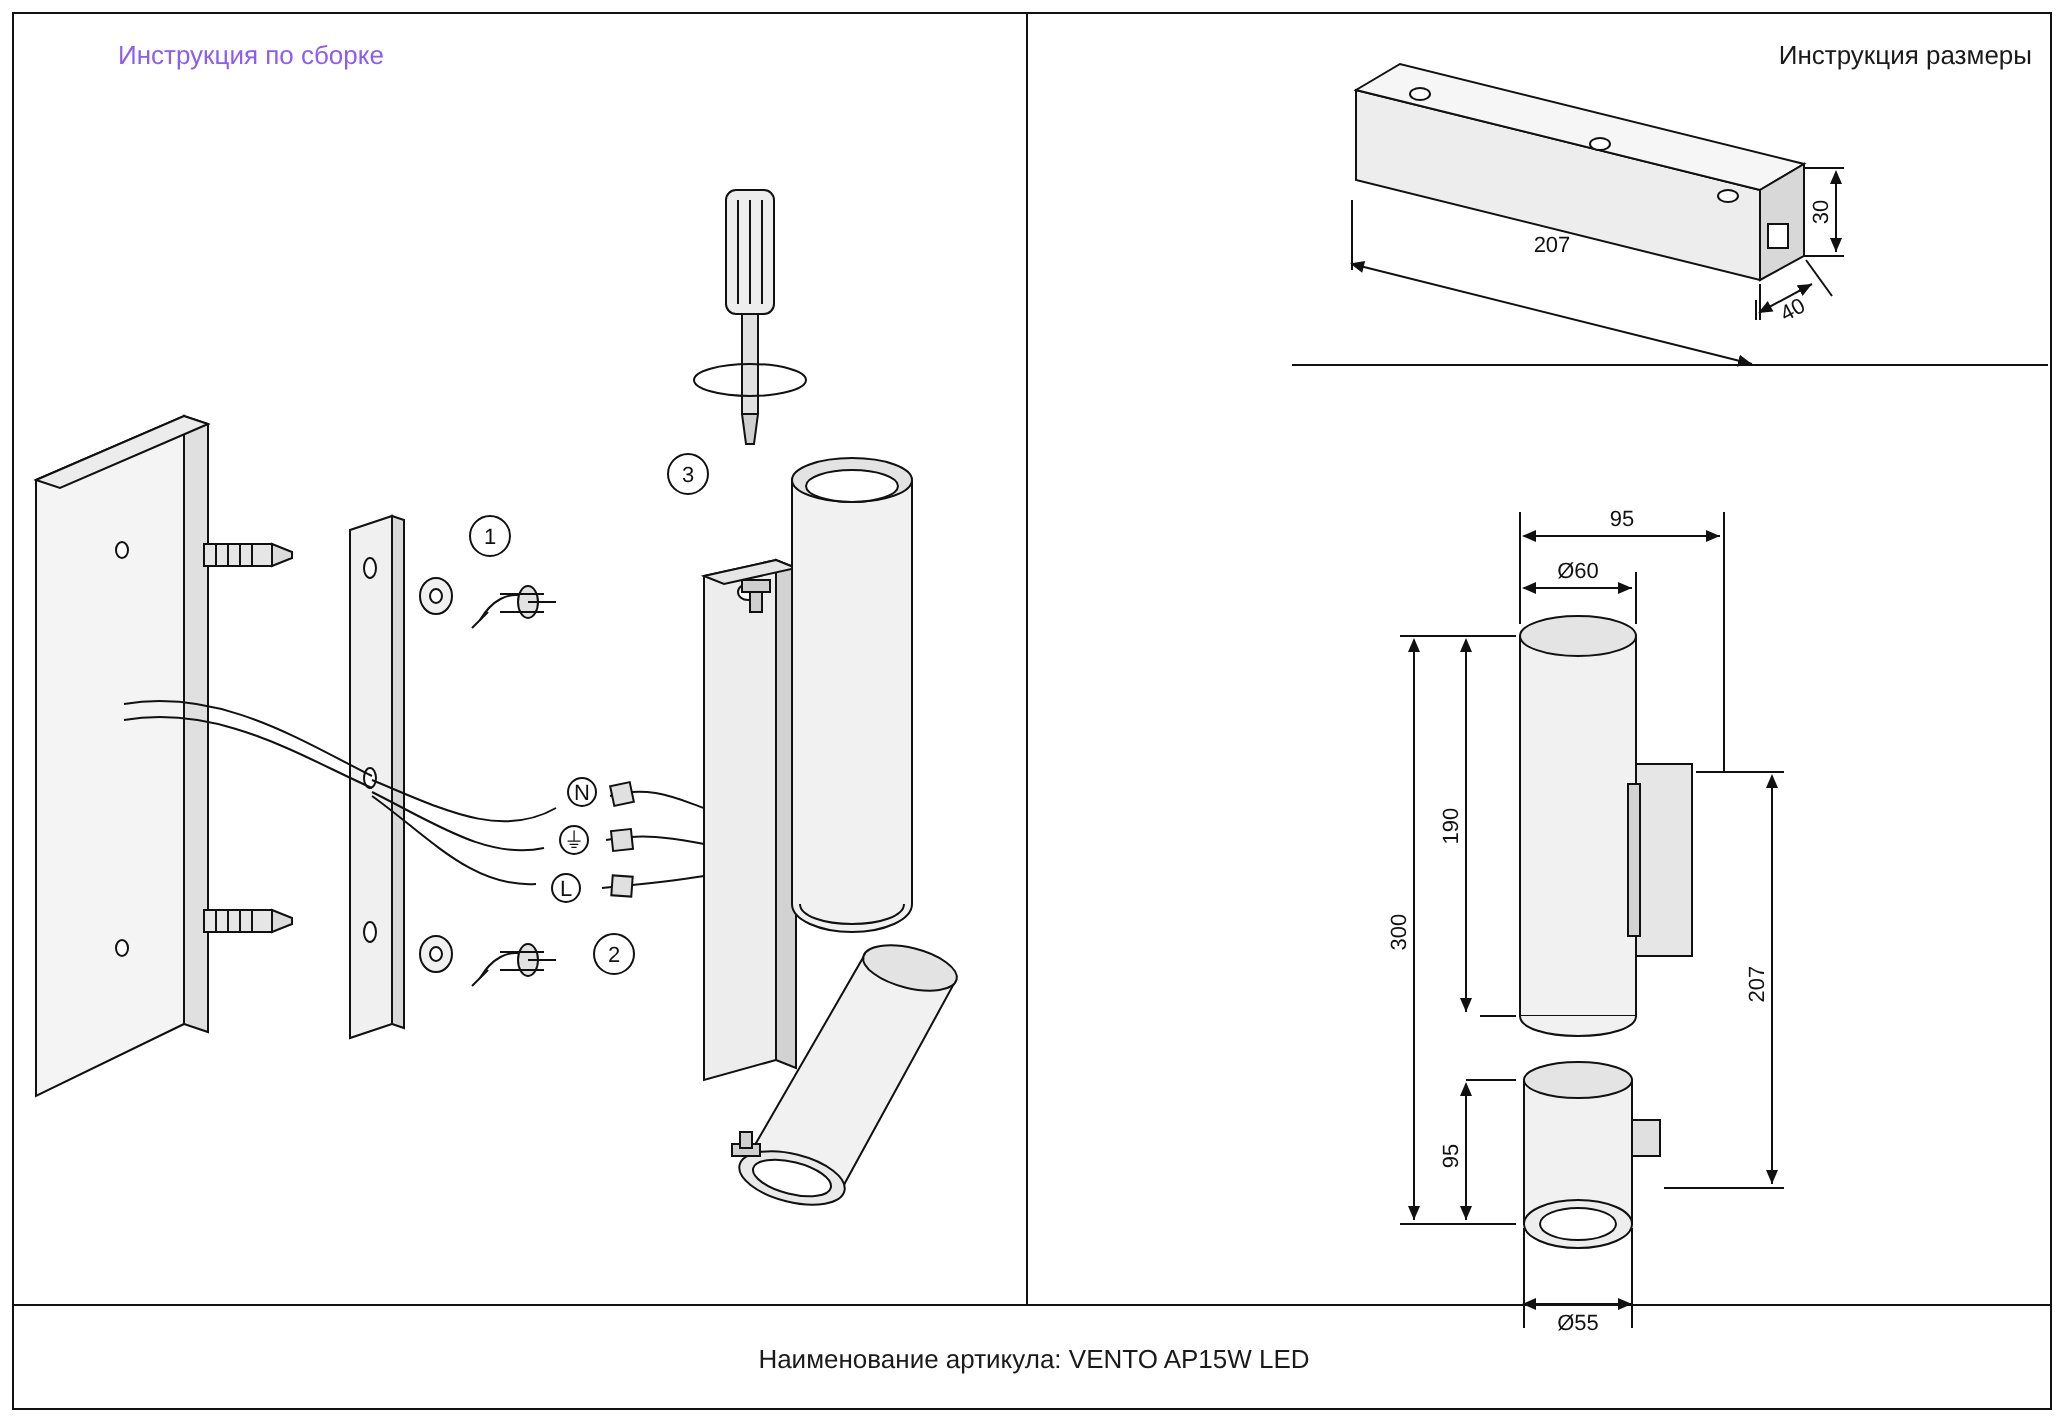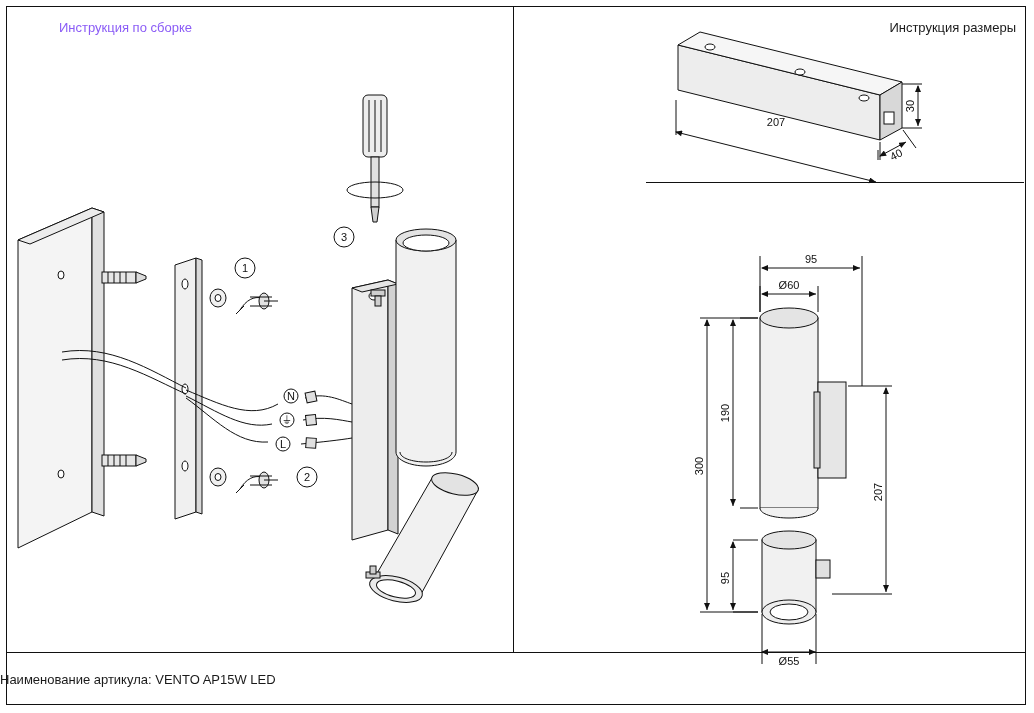--- a/index.html
+++ b/index.html
@@ -66,20 +66,21 @@
     top: 20px;
     font-size: 13px;
     color: #1a1a1a;
     white-space: nowrap;
   }
   .footer {
     position: absolute;
     left: 0;
     top: 672px;
     width: 1034px;
+    text-align: center;
     font-size: 13px;
     color: #1a1a1a;
   }
   svg.layer {
     position: absolute;
     left: 0;
     top: 0;
     width: 1034px;
     height: 713px;
   }

